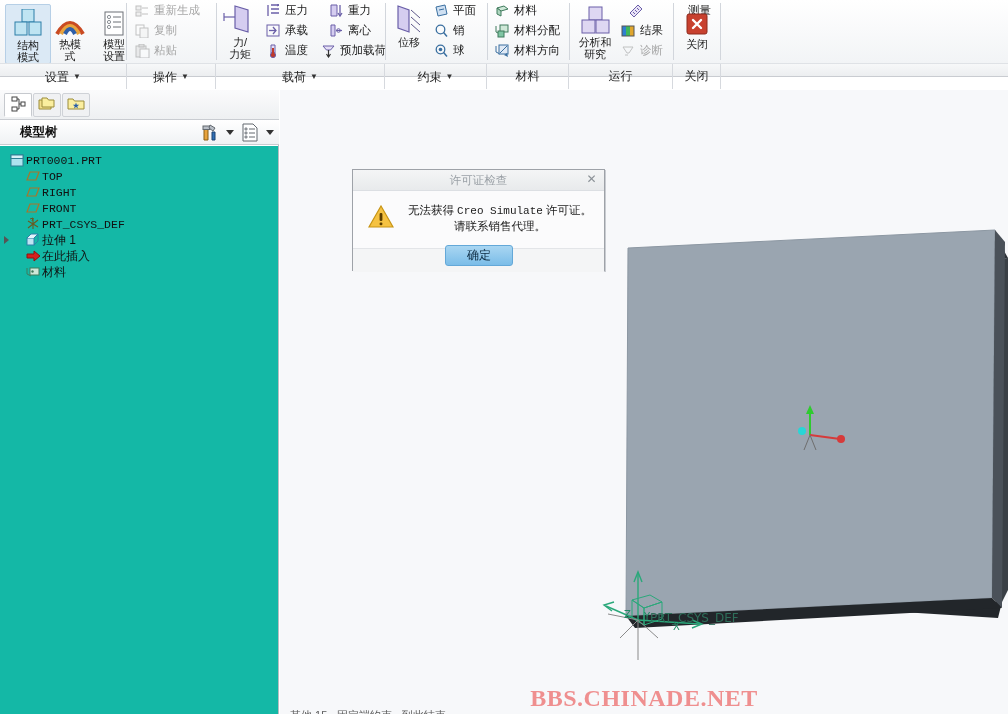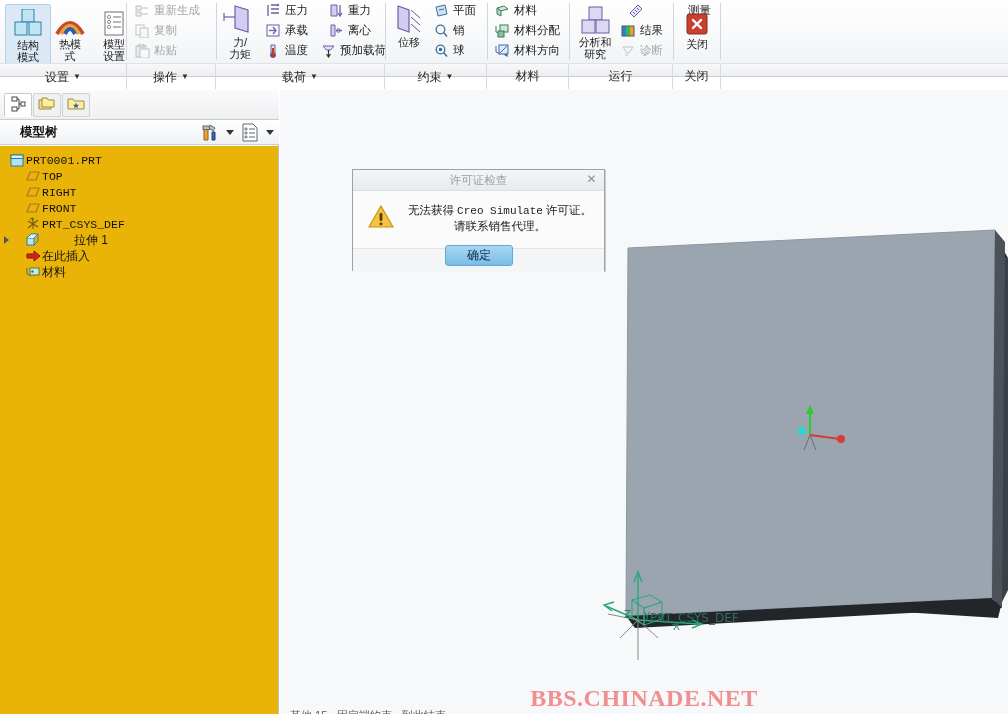--- a/index.html
+++ b/index.html
@@ -80,21 +80,21 @@
   .treehdr .title{
     position:absolute;left:20px;top:4px;font-size:12.5px;font-weight:bold;color:#111;
   }
   .hicon{position:absolute;top:3px;cursor:default;}
   .caret{
     position:absolute;top:10px;width:0;height:0;
     border-left:4px solid transparent;border-right:4px solid transparent;
     border-top:5px solid #333;cursor:default;
   }
 
-  .treebody{position:absolute;left:0;top:56px;width:278px;height:568px;background:#eab308;overflow:hidden;}
+  .treebody{position:absolute;left:0;top:56px;width:278px;height:568px;background:#14b8a6;overflow:hidden;}
   .trow{
     position:relative;height:16px;display:flex;align-items:center;
     font-family:"Liberation Mono","DejaVu Sans Mono",monospace;
     font-size:11.5px;color:#111;white-space:nowrap;cursor:default;
   }
   .trow.cn{font-family:"Liberation Sans","DejaVu Sans",sans-serif;font-size:12px;}
   .tico{width:18px;height:15px;display:flex;align-items:center;justify-content:center;flex:0 0 18px;}
   .texp{
     position:absolute;left:4px;top:4px;width:0;height:0;
     border-top:4px solid transparent;border-bottom:4px solid transparent;
@@ -565,21 +565,21 @@
       <div class="trow" style="padding-left:24px;">
         <span class="tico">
           <svg width="15" height="14" viewBox="0 0 15 14">
             <path d="M7 1 L7 12 M2 11 L12 3 M2 4 L12 10" stroke="#6a5a20" stroke-width="1.1"></path>
             <path d="M4 2 L7 1 L6 4" fill="none" stroke="#6a5a20"></path>
           </svg>
         </span>
         <span>PRT_CSYS_DEF</span>
       </div>
 
-      <div class="trow cn" style="padding-left:24px;gap:32px;">
+      <div class="trow cn" style="padding-left:24px;">
         <span class="texp"></span>
         <span class="tico">
           <svg width="15" height="14" viewBox="0 0 15 14">
             <rect x="1" y="5" width="7" height="7" fill="#bfe4f2" stroke="#2d7fa8"></rect>
             <path d="M1 5 L5 1 L12 1 L8 5" fill="#e2f3fa" stroke="#2d7fa8"></path>
             <path d="M12 1 L12 8 L8 12" fill="none" stroke="#2d7fa8"></path>
           </svg>
         </span>
         <span>拉伸 1</span>
       </div>

